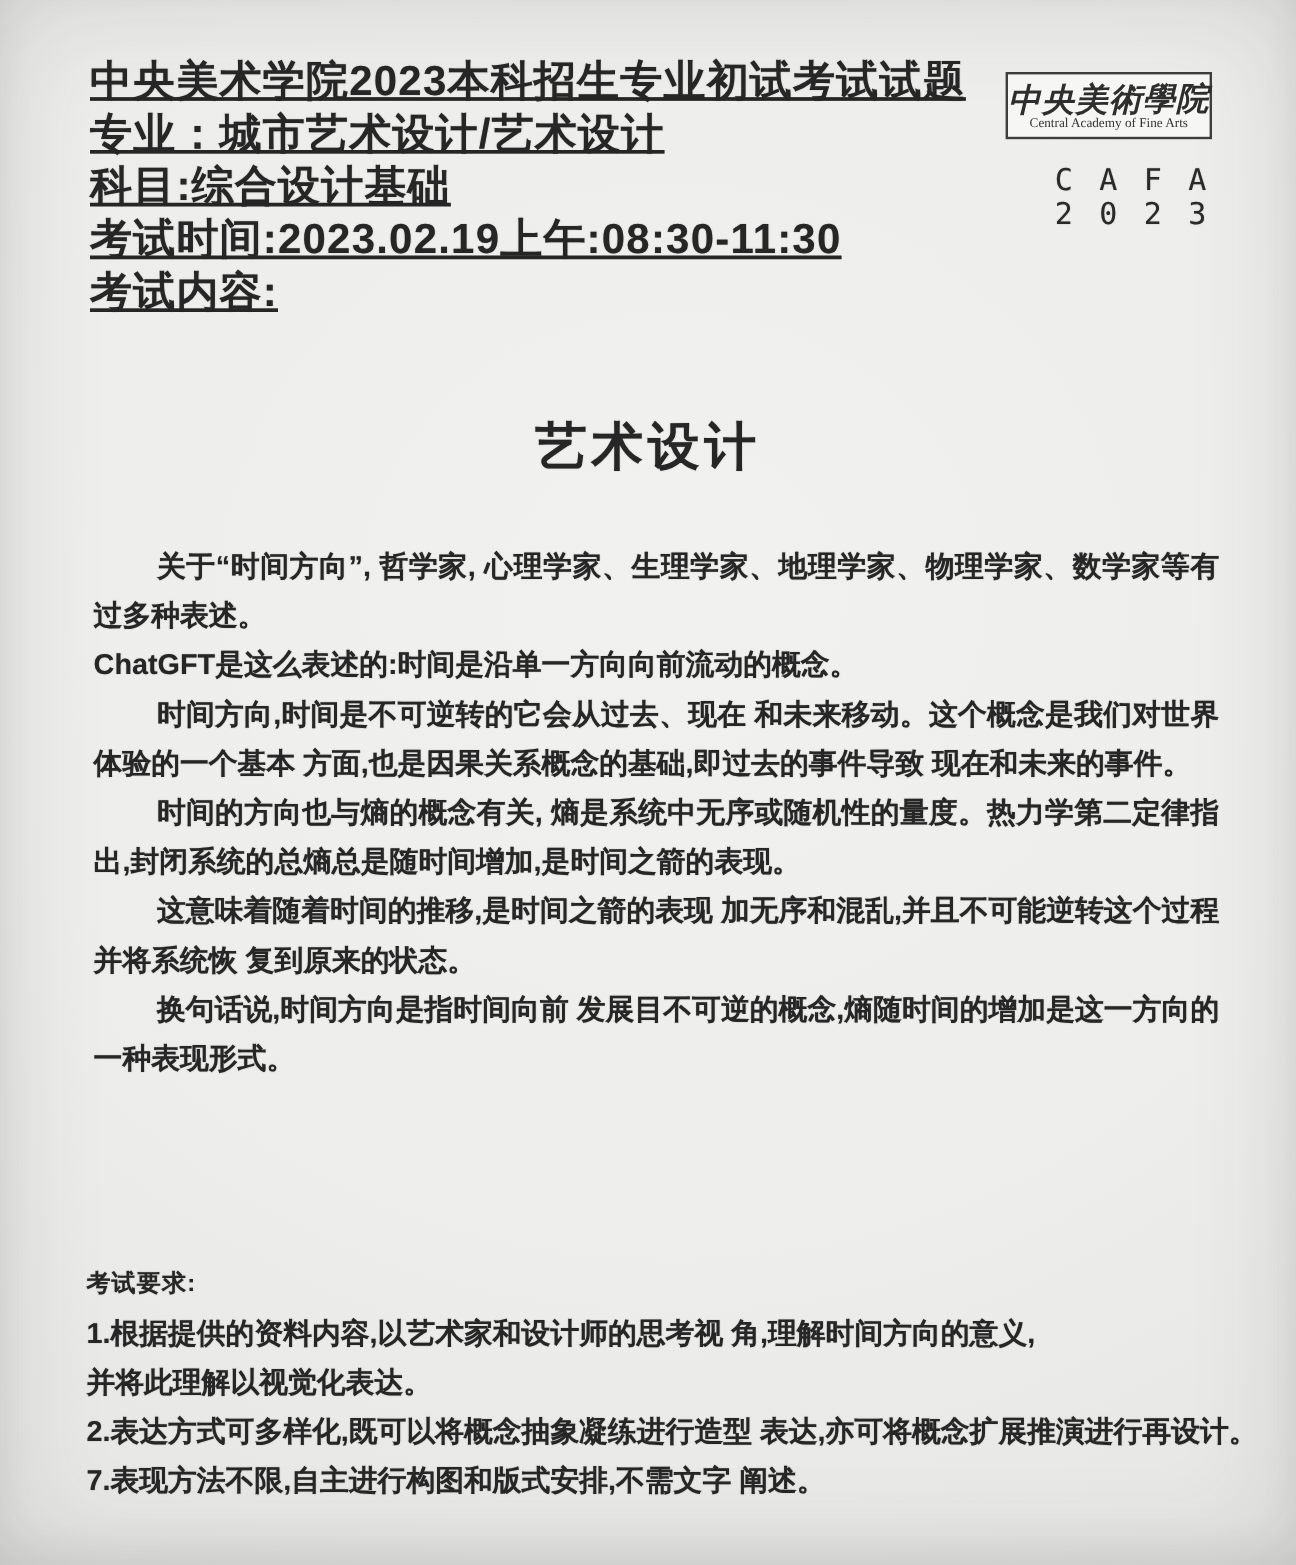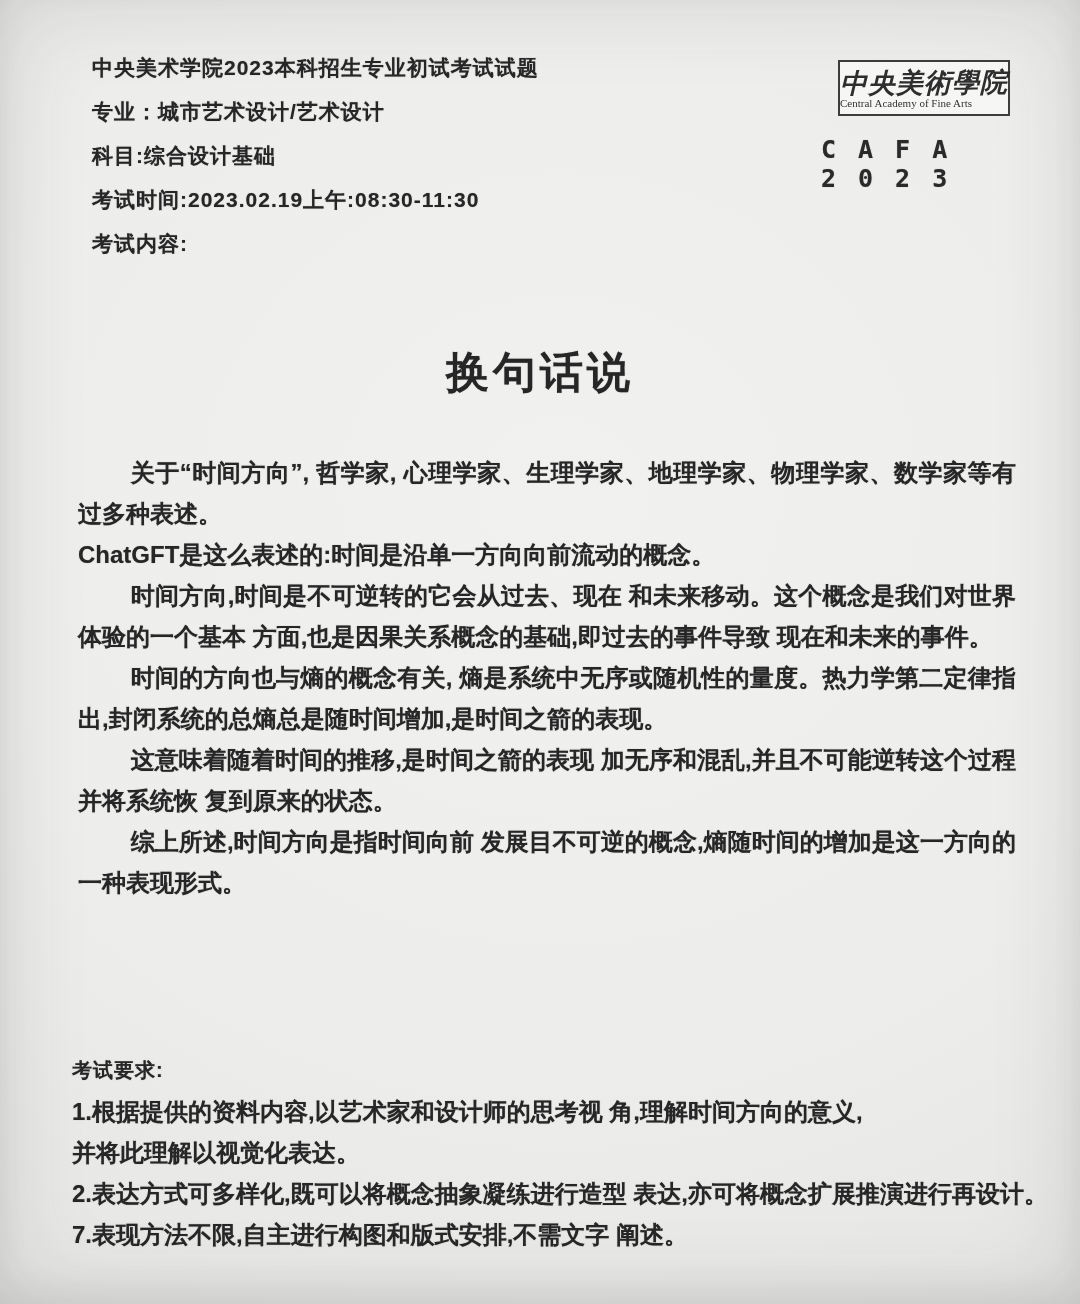--- a/index.html
+++ b/index.html
@@ -11,44 +11,44 @@
   .paper{
     position:absolute;inset:0;
     background:
       radial-gradient(ellipse 120% 90% at 52% 38%, #f1f1f0 0%, #ededec 48%, #e6e6e5 78%, #dfdfde 100%);
     box-shadow:inset 0 0 90px rgba(60,60,60,.14), inset 0 -14px 30px rgba(60,60,60,.08);
   }
   .ink{color:#262626;text-shadow:0 0 1px rgba(45,45,45,.45);}
 
   
   .header{
-    position:absolute;left:92px;top:46px;width:700px;
-    font-size:21px;font-weight:700;line-height:44px;letter-spacing:1px;
+    position:absolute;left:75px;top:46px;width:700px;
+    font-size:35px;font-weight:700;line-height:44px;letter-spacing:1px;text-decoration:underline;
   }
   .h-line{white-space:nowrap;}
 
   
   .logo-box{
     position:absolute;left:838px;top:60px;width:172px;height:56px;
     border:2px solid #3d3d3d;background:#f6f6f5;
-    display:flex;flex-direction:column;align-items:flex-start;justify-content:center;
+    display:flex;flex-direction:column;align-items:center;justify-content:center;
     box-sizing:border-box;padding-top:2px;
   }
   .logo-cn{
     font-family:"Liberation Serif",serif;font-weight:700;font-style:italic;
     font-size:27px;line-height:28px;letter-spacing:1px;color:#2e2e2e;
     transform:rotate(-0.5deg);white-space:nowrap;
   }
   .logo-en{
     font-family:"Liberation Serif",serif;font-size:11px;line-height:13px;
     color:#333;white-space:nowrap;
   }
   .cafa-year{
-    position:absolute;left:821px;top:135px;
-    font-family:"DejaVu Sans Mono",monospace;font-weight:700;
+    position:absolute;left:879px;top:135px;
+    font-family:"DejaVu Sans Mono",monospace;font-weight:400;
     font-size:25px;line-height:29px;letter-spacing:22px;color:#2a2a2a;
     text-shadow:0 0 1px rgba(45,45,45,.4);
   }
 
   
   .title{
     position:absolute;left:0;right:0;top:344px;margin:0;
     text-align:center;font-size:43px;font-weight:700;letter-spacing:4px;
   }
 
@@ -84,29 +84,29 @@
   <div class="logo-box">
     <div class="logo-cn">中央美術學院</div>
     <div class="logo-en">Central Academy of Fine Arts</div>
   </div>
 
   <div class="cafa-year">
     <div>CAFA</div>
     <div>2023</div>
   </div>
 
-  <h1 class="title ink">换句话说</h1>
+  <h1 class="title ink">艺术设计</h1>
 
   <main class="bodytext ink">
     <p class="indent">关于“时间方向”, 哲学家, 心理学家、生理学家、地理学家、物理学家、数学家等有过多种表述。</p>
     <p>ChatGFT是这么表述的:时间是沿单一方向向前流动的概念。</p>
     <p class="indent">时间方向,时间是不可逆转的它会从过去、现在 和未来移动。这个概念是我们对世界体验的一个基本 方面,也是因果关系概念的基础,即过去的事件导致 现在和未来的事件。</p>
     <p class="indent">时间的方向也与熵的概念有关, 熵是系统中无序或随机性的量度。热力学第二定律指 出,封闭系统的总熵总是随时间增加,是时间之箭的表现。</p>
     <p class="indent">这意味着随着时间的推移,是时间之箭的表现 加无序和混乱,并且不可能逆转这个过程并将系统恢 复到原来的状态。</p>
-    <p class="indent">综上所述,时间方向是指时间向前 发展目不可逆的概念,熵随时间的增加是这一方向的一种表现形式。</p>
+    <p class="indent">换句话说,时间方向是指时间向前 发展目不可逆的概念,熵随时间的增加是这一方向的一种表现形式。</p>
   </main>
 
   <section class="req ink">
     <div class="req-head">考试要求:</div>
     <div class="req-line">1.根据提供的资料内容,以艺术家和设计师的思考视 角,理解时间方向的意义,</div>
     <div class="req-line">并将此理解以视觉化表达。</div>
     <div class="req-line">2.表达方式可多样化,既可以将概念抽象凝练进行造型 表达,亦可将概念扩展推演进行再设计。</div>
     <div class="req-line">7.表现方法不限,自主进行构图和版式安排,不需文字 阐述。</div>
   </section>
 

